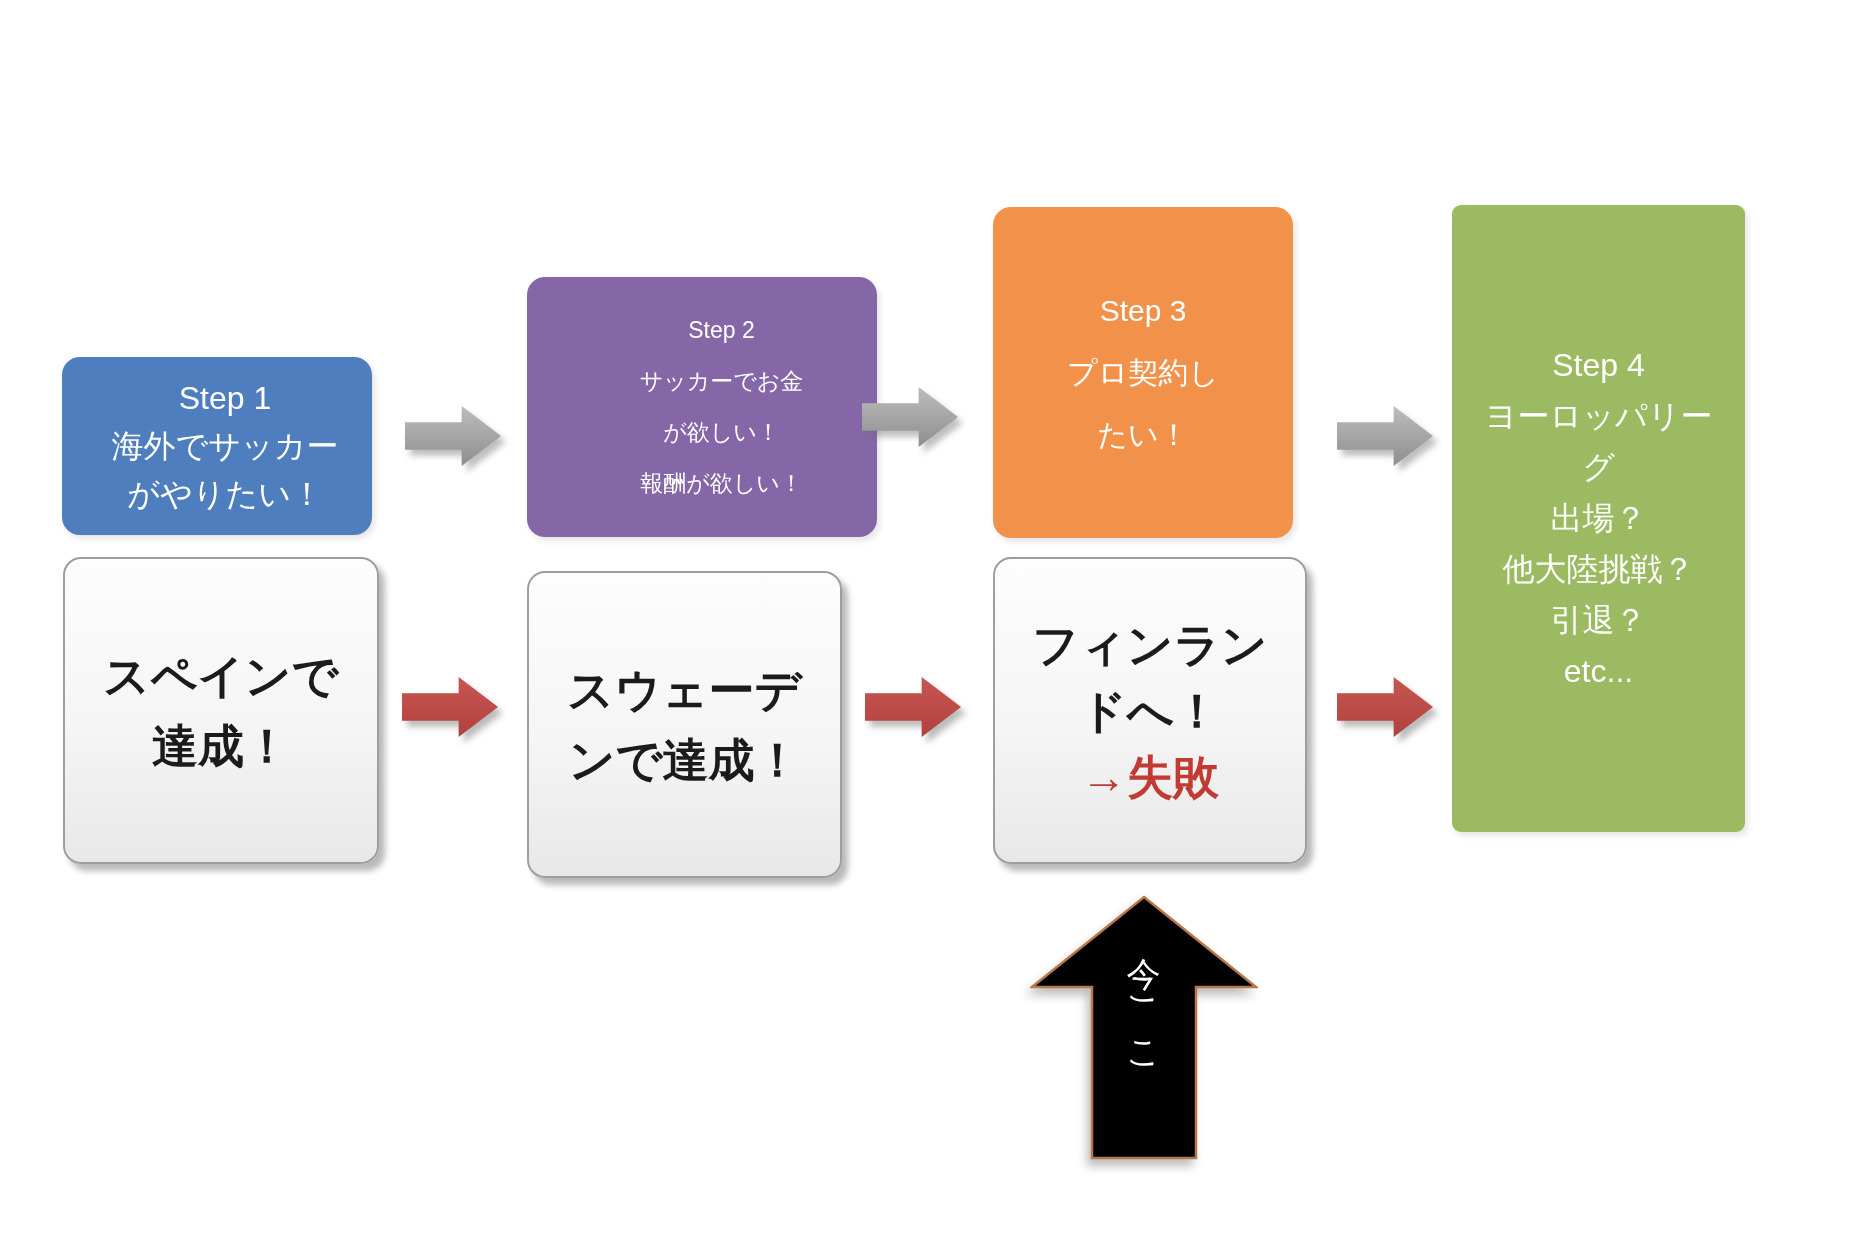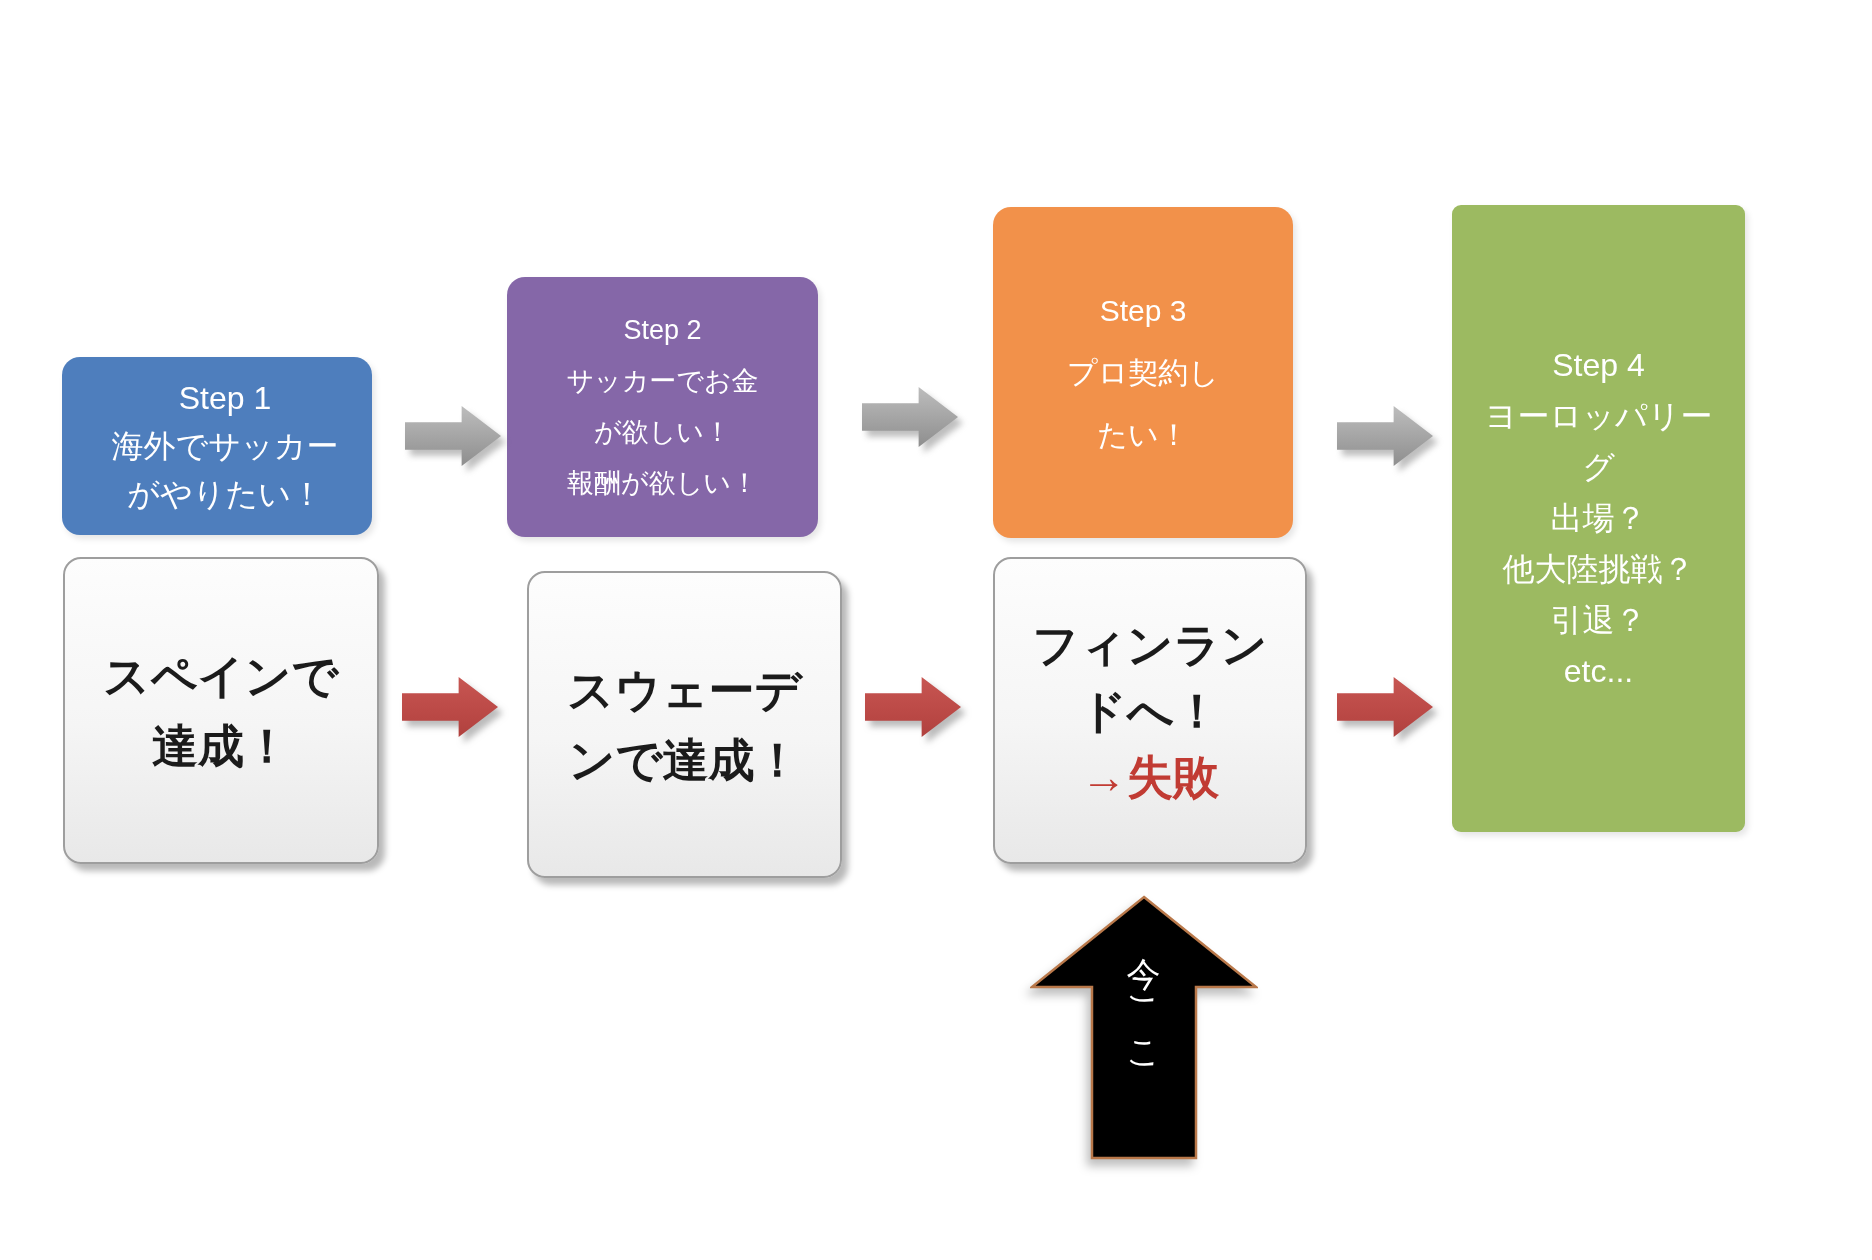--- a/index.html
+++ b/index.html
@@ -21,21 +21,21 @@
     display: flex;
     flex-direction: column;
     justify-content: center;
     box-shadow: 3px 4px 6px rgba(0,0,0,0.10);
   }
   .step-box .line { white-space: nowrap; }
 
   #step1-box { left: 62px;   top: 357px; width: 310px; height: 178px; background: #4E7EBD; font-size: 32px; }
   #step1-box .line { line-height: 48px; padding-left: 16px; }
 
-  #step2-box { left: 507px;  top: 277px; width: 311px; height: 260px; background: #8567A8; font-size: 27px; }
+  #step2-box { left: 527px;  top: 277px; width: 311px; height: 260px; background: #8567A8; font-size: 23px; padding-left: 39px; }
   #step2-box .line { line-height: 51px; }
 
   #step3-box { left: 993px;  top: 207px; width: 300px; height: 331px; background: #F2914A; font-size: 30px; }
   #step3-box .line { line-height: 62px; }
 
   #step4-box { left: 1452px; top: 205px; width: 293px; height: 627px; background: #9CBA61; font-size: 32px; border-radius: 9px; }
   #step4-box .line { line-height: 51px; }
 
   
   .result-box {

